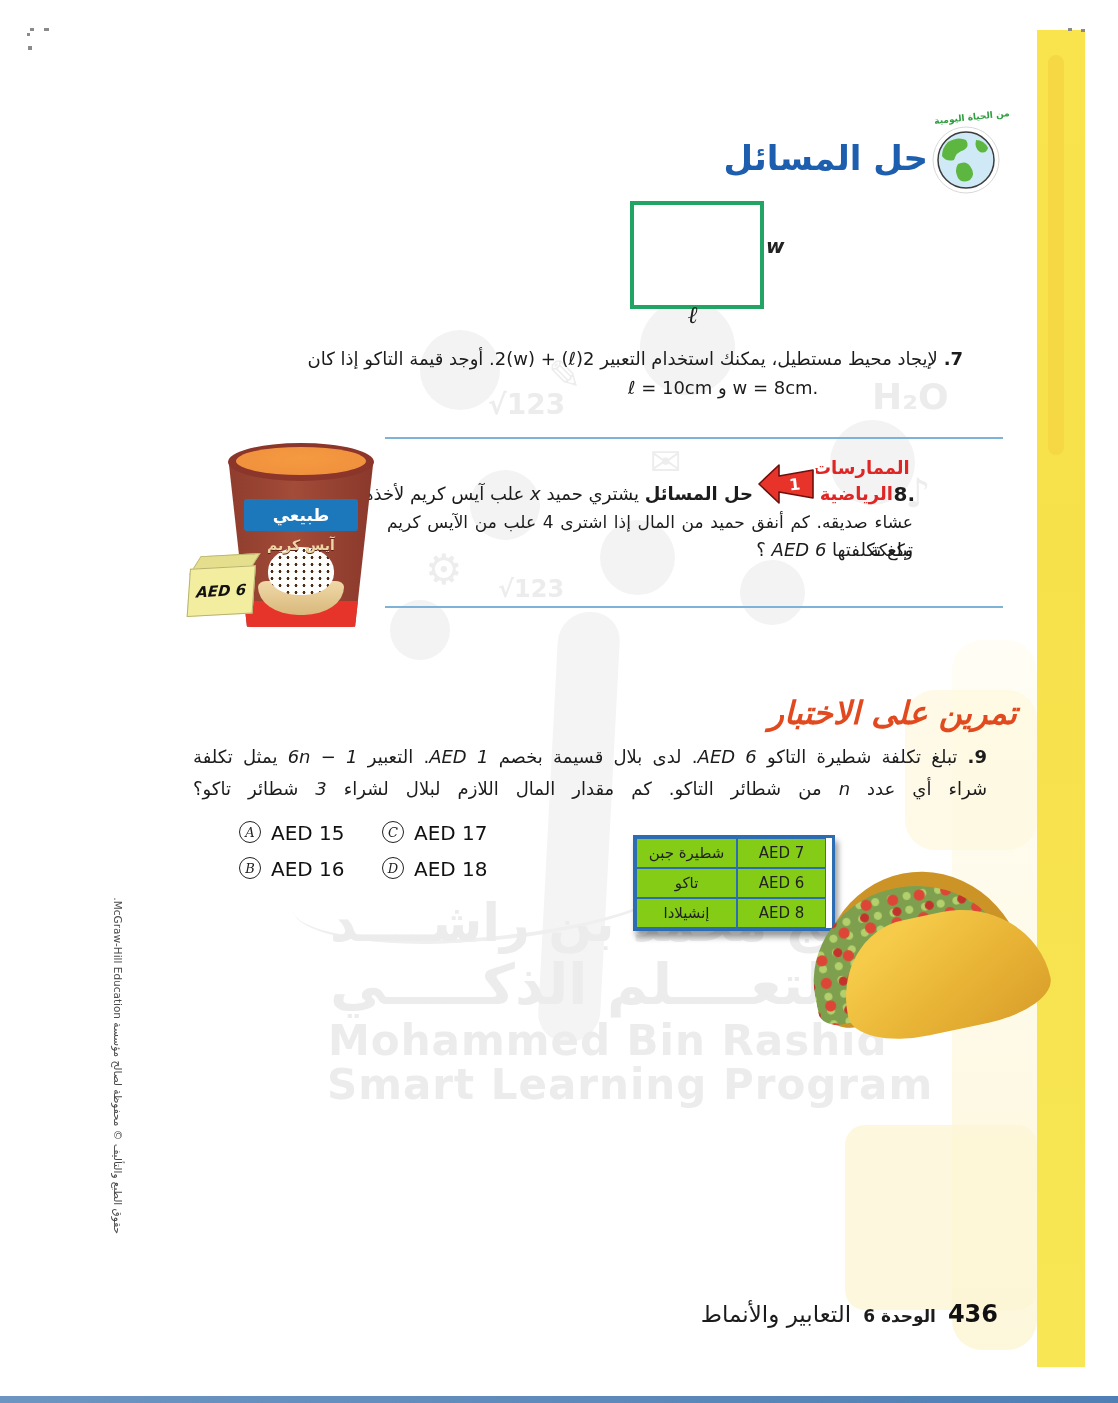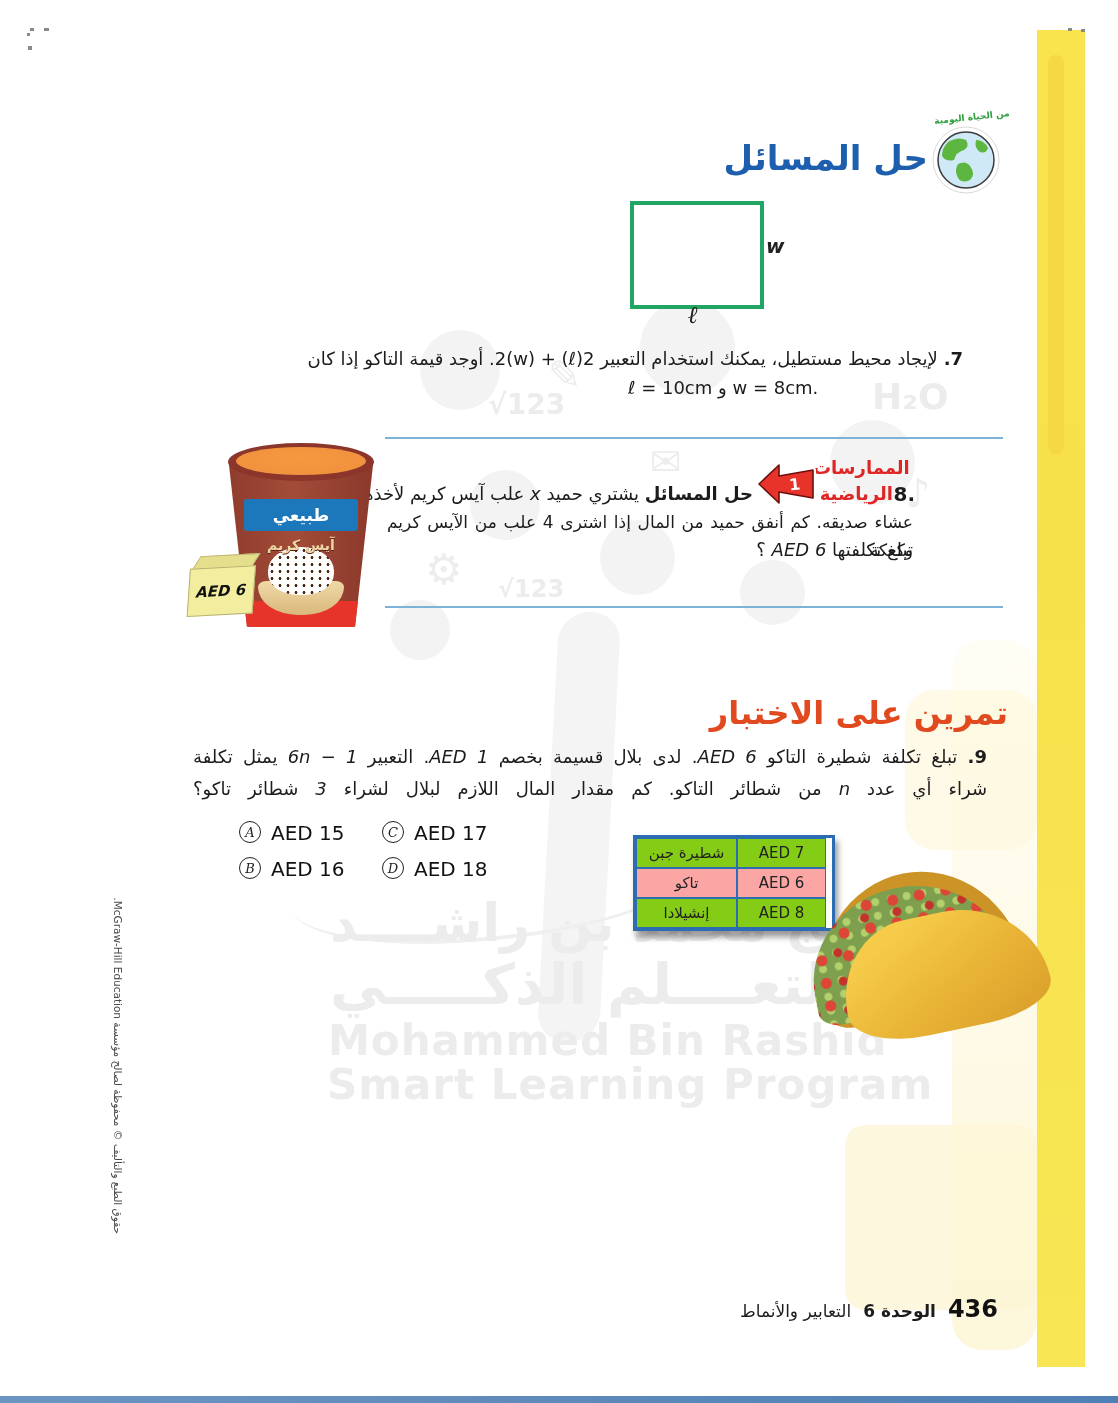--- a/index.html
+++ b/index.html
@@ -49,21 +49,21 @@
   
   .ptable{left:633px;top:835px;width:196px;border:3px solid #2b6cb3;background:#fff;
           box-shadow:3px 6px 6px rgba(0,0,0,.4);}
   .ptable .trow{display:flex;direction:ltr;}
   .ptable .cell{box-sizing:border-box;border:1px solid #2b6cb3;display:flex;align-items:center;justify-content:center;}
   .ptable .c-left{width:101px;}
   .ptable .c-right{width:89px;}
   .ptable .head{background:#1a61ad;color:#fff;font-weight:bold;font-size:16px;height:33px;}
   .ptable .bodyc{font-size:15px;color:#222;height:30px;}
   .rowA{background:#84cc16;}
-  .rowB{background:#fca5a5;}
+  .rowB{background:#84cc16;}
   
   .icecream{left:188px;top:443px;width:205px;height:196px;}
   .tub{position:absolute;left:38px;top:0;width:150px;height:188px;}
   .tub-rim{position:absolute;left:2px;top:0;width:146px;height:38px;background:#8c352a;border-radius:50%;}
   .tub-topface{position:absolute;left:10px;top:4px;width:130px;height:28px;background:radial-gradient(ellipse at 50% 40%,#f59a41,#ef8e3c);border-radius:50%;}
   .tub-body{position:absolute;left:0px;top:22px;width:150px;height:162px;
      background:linear-gradient(90deg,#8f3c2d 0%,#a24c39 45%,#8a382b 100%);
      clip-path:polygon(2% 0,98% 0,86% 100%,14% 100%);border-radius:0 0 26px 26px;overflow:hidden;}
   .band-blue{position:absolute;left:12%;right:12%;top:34px;height:32px;background:#1d78bb;border-radius:3px;
      display:flex;align-items:center;justify-content:center;color:#fff;font-weight:bold;font-size:17px;}
@@ -92,21 +92,21 @@
                       radial-gradient(circle,#b3d06c 3.5px,transparent 4.5px);
      background-size:27px 23px,33px 29px,16px 14px;
      background-position:0 0,14px 9px,5px 3px;}
   .shell-front{position:absolute;left:42px;top:46px;width:206px;height:118px;
      background:linear-gradient(150deg,#f6cb4a 20%,#eab637 55%,#d99e2a 100%);
      border-radius:48% 62% 46% 50%/95% 100% 36% 40%;transform:rotate(-9deg);}
   
   .footer{right:120px;top:1285px;display:flex;direction:rtl;align-items:baseline;gap:12px;}
   .page-num{font-size:24px;font-weight:bold;color:#111;text-align:center;}
   .unit-b{font-size:17px;font-weight:bold;}
-  .unit-r{font-size:17px;margin-top:16px;}
+  .unit-r{font-size:23px;margin-top:16px;}
   .copyright{left:-32px;top:1078px;width:300px;font-size:10.5px;color:#4a4a4a;text-align:center;
      transform:rotate(90deg);direction:rtl;white-space:nowrap;}
   .bottom-bar{left:0;bottom:0;width:1118px;height:7px;background:linear-gradient(90deg,#6d95c2,#4f7fb4);}
 </style>
 </head>
 <body>
 
 <div class="abs yellow-strip"></div>
 <div class="abs strip-smudge"></div>
 <div class="abs wash1"></div>
@@ -200,21 +200,21 @@
     <div class="tub-topface"></div>
   </div>
   <div class="price-tag">
     <div class="tag-fold"></div>
     <div class="tag-face">AED 6</div>
   </div>
 </div>
 
 <div class="abs divider" style="left:385px;top:606px;width:618px;"></div>
 
-<div class="abs sec-title" style="right:110px;top:694px;">تمرين على الاختبار</div>
+<div class="abs sec-title" style="right:101px;top:694px;font-style:italic;">تمرين على الاختبار</div>
 
 <div class="abs ptext rtl just" style="left:193px;top:743px;width:794px;">
   <span class="pnum">9.</span>
   <span>تبلغ تكلفة شطيرة التاكو </span><span class="it">AED 6</span><span>. لدى بلال قسيمة بخصم </span><span class="it">AED 1</span><span>. التعبير </span><span class="it">6n − 1</span><span> يمثل تكلفة</span>
 </div>
 <div class="abs ptext rtl just" style="left:193px;top:775px;width:794px;">
   <span>شراء أي عدد </span><span class="it">n</span><span> من شطائر التاكو. كم مقدار المال اللازم لبلال لشراء </span><span class="it">3</span><span> شطائر تاكو؟</span>
 </div>
 
 <div class="abs choice-circle" style="left:239px;top:821px;">A</div>

